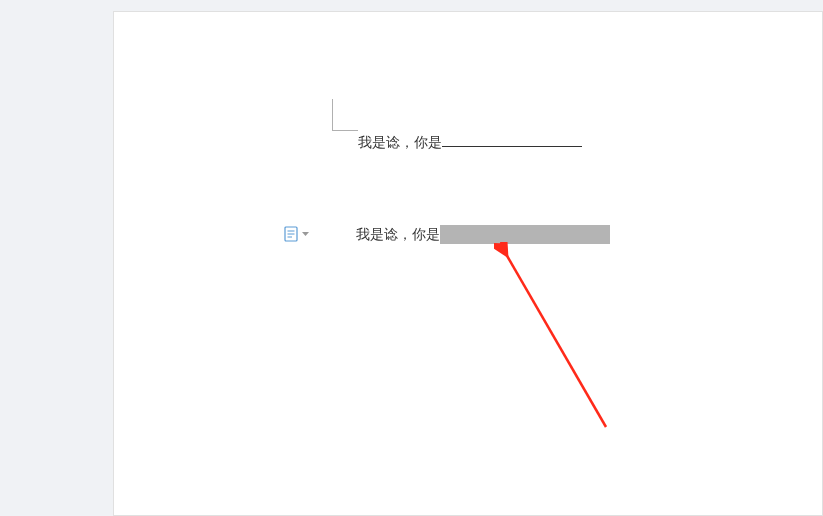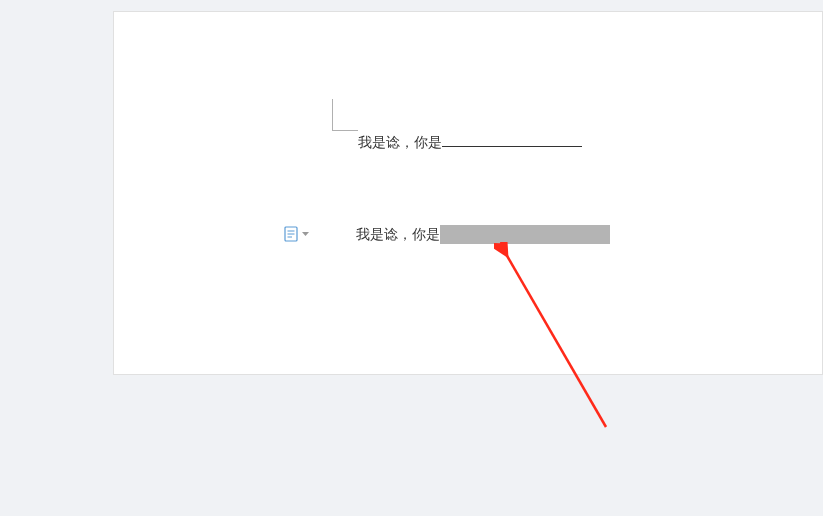--- a/index.html
+++ b/index.html
@@ -13,21 +13,21 @@
       background: #f0f2f5;
       font-family: "Microsoft YaHei", sans-serif;
       position: relative;
       overflow: hidden;
     }
     .document-page {
       position: absolute;
       left: 113px;
       top: 11px;
       width: 710px;
-      height: 364px;
+      height: 505px;
       background: #ffffff;
       border: 1px solid #e0e0e0;
     }
     .cursor-marker {
       position: absolute;
       left: 218px;
       top: 87px;
       width: 26px;
       height: 32px;
       border-left: 1px solid #b0b0b0;

